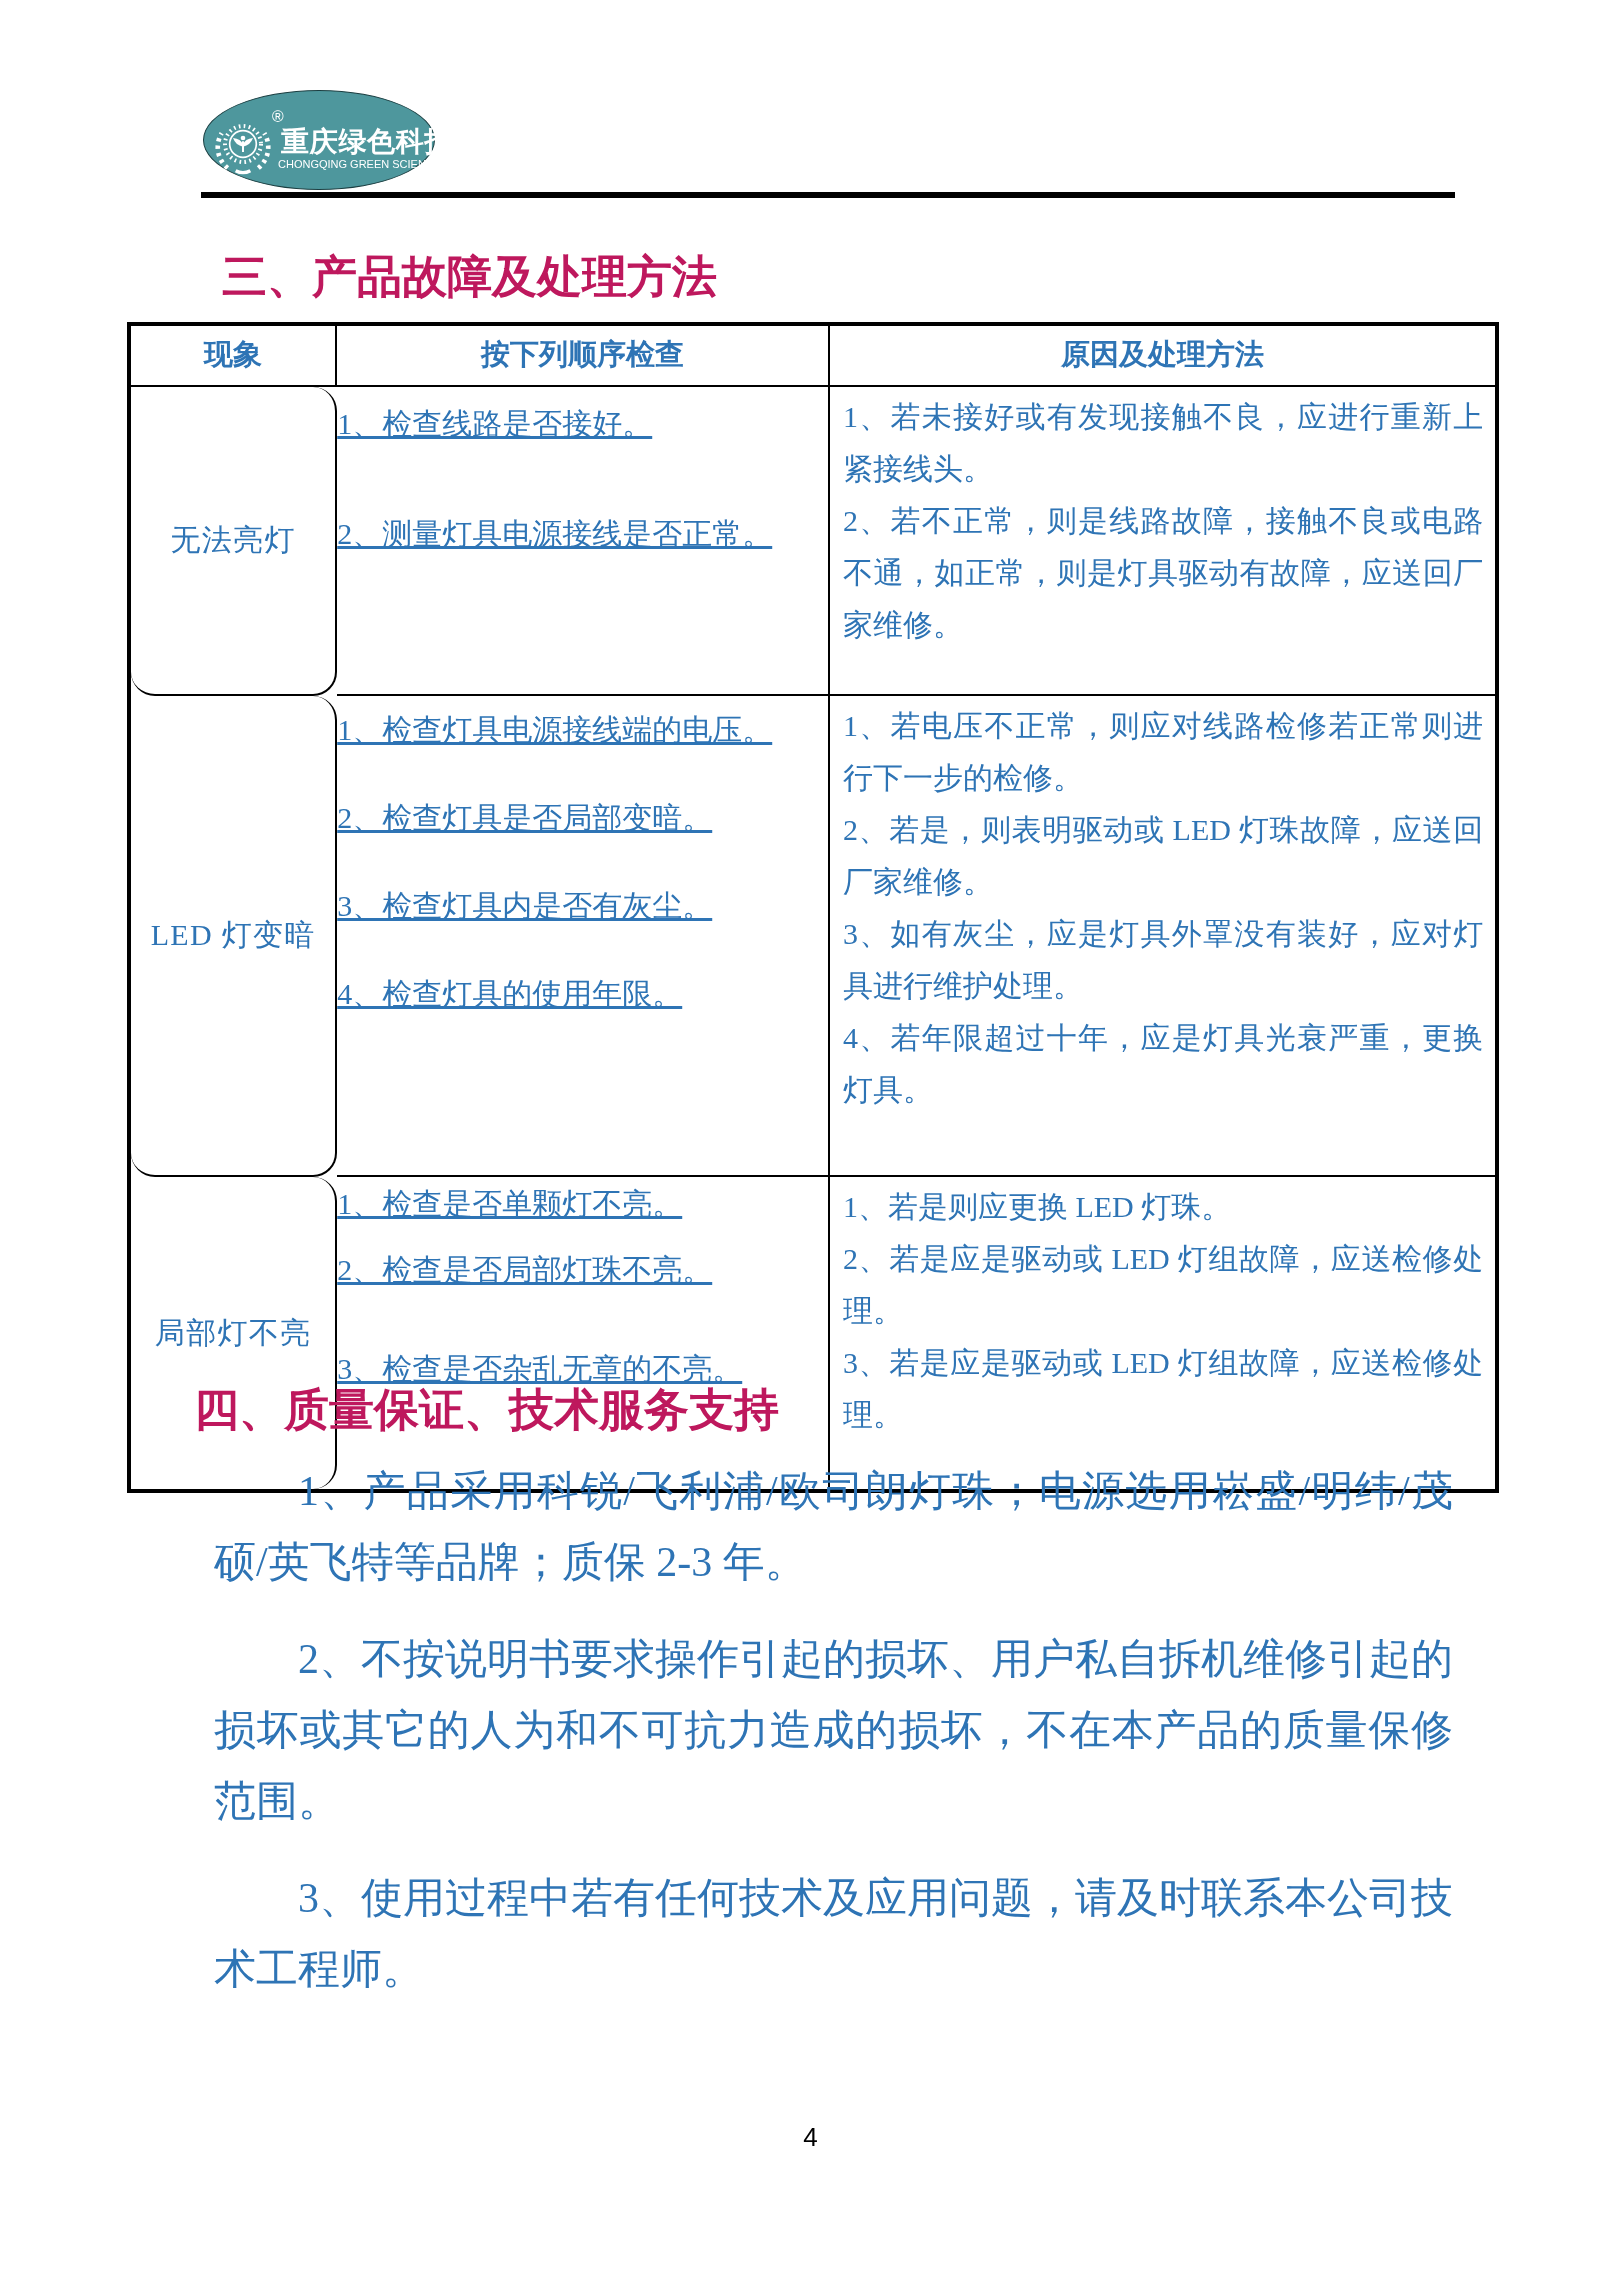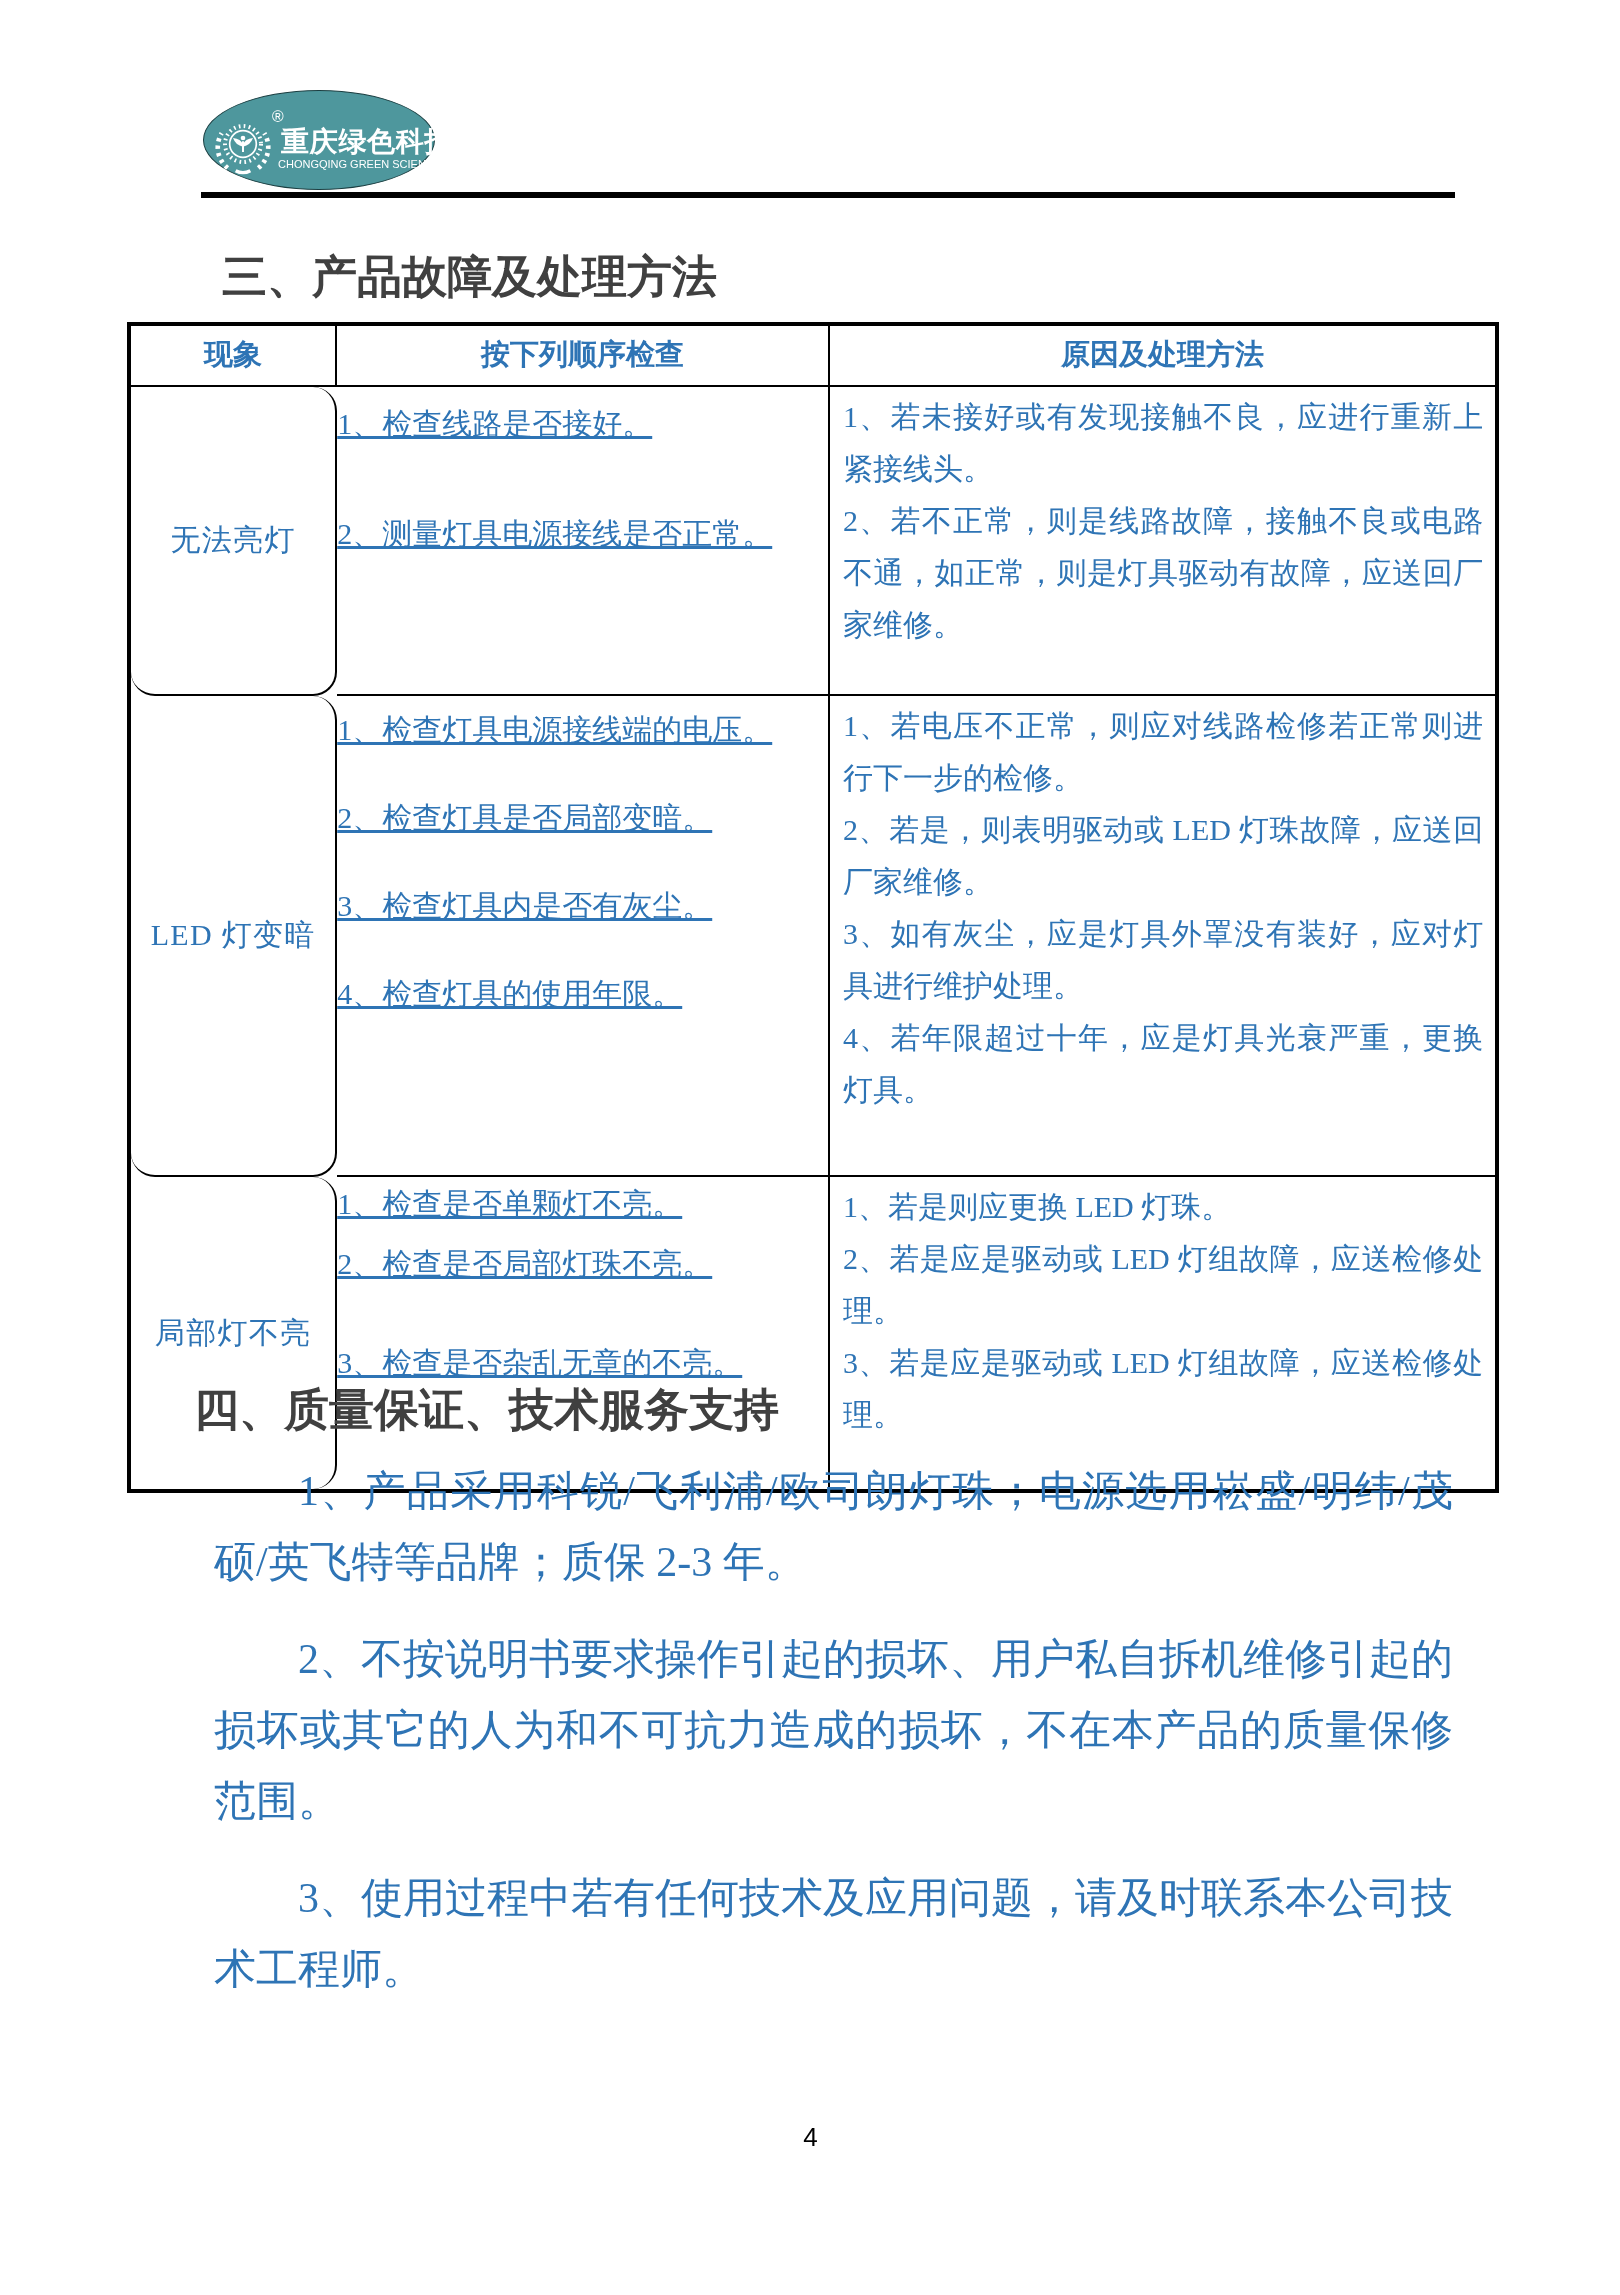--- a/index.html
+++ b/index.html
@@ -30,21 +30,21 @@
     position:absolute;left:74px;top:67px;width:154px;
     color:#ffffff;font-size:11px;font-family:"Liberation Sans",sans-serif;
     letter-spacing:0px;white-space:nowrap;font-weight:normal;
   }
   .header-rule{
     position:absolute;left:201px;top:192px;width:1254px;height:5.9px;
     background:#000000;
   }
   
   .sec-title{
-    position:absolute;color:#404040;font-weight:bold;
+    position:absolute;color:#be185d;font-weight:bold;
     font-size:45px;line-height:53px;white-space:nowrap;
   }
   #sec3-title{left:222px;top:251px;}
   #sec4-title{left:194px;top:1384px;}
   
   .fault-table{
     position:absolute;left:127px;top:322px;width:1372px;height:1171px;
     border:4.6px solid #000000;box-sizing:border-box;
     display:grid;
     grid-template-columns:316fr 755fr 1019fr;
@@ -56,21 +56,21 @@
   .cell.last-r{border-bottom:none;}
   .th{display:flex;align-items:center;justify-content:center;font-weight:bold;font-size:29px;}
   .phen{display:flex;align-items:center;justify-content:center;letter-spacing:1.3px;white-space:nowrap;border-radius:24px;}
   .checks{padding-right:6.6px;line-height:41px;text-decoration:underline;}
   .checks .chk{white-space:nowrap;}
   .r1 .chk0{margin-top:15.8px;}
   .r1 .chk1{margin-top:69px;}
   .r2 .chk0{margin-top:13px;}
   .r2 .chk1,.r2 .chk2,.r2 .chk3{margin-top:47px;}
   .r3 .chk0{margin-top:5.3px;}
-  .r3 .chk1{margin-top:19px;}
+  .r3 .chk1{margin-top:25px;}
   .r3 .chk2{margin-top:58px;}
   .causes{padding:3.9px 11.8px 0 13px;}
   .causes .cause{line-height:52px;text-align:justify;}
   
   .body-text{
     position:absolute;left:203px;top:1456px;width:1250px;
     color:#2E74B5;font-size:42px;line-height:71px;
   }
   .body-text p{
     margin:0 0 26px 11px;text-indent:84px;text-align:justify;

